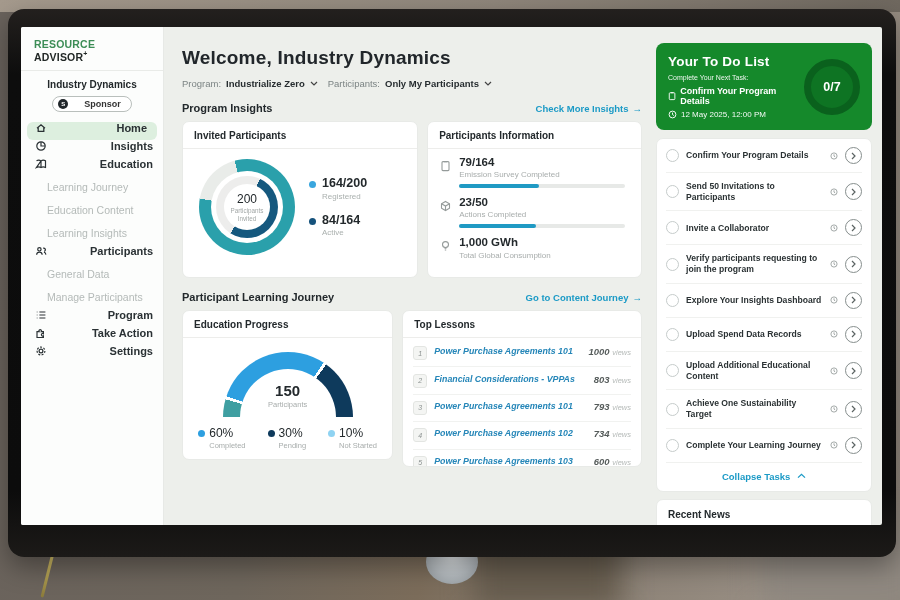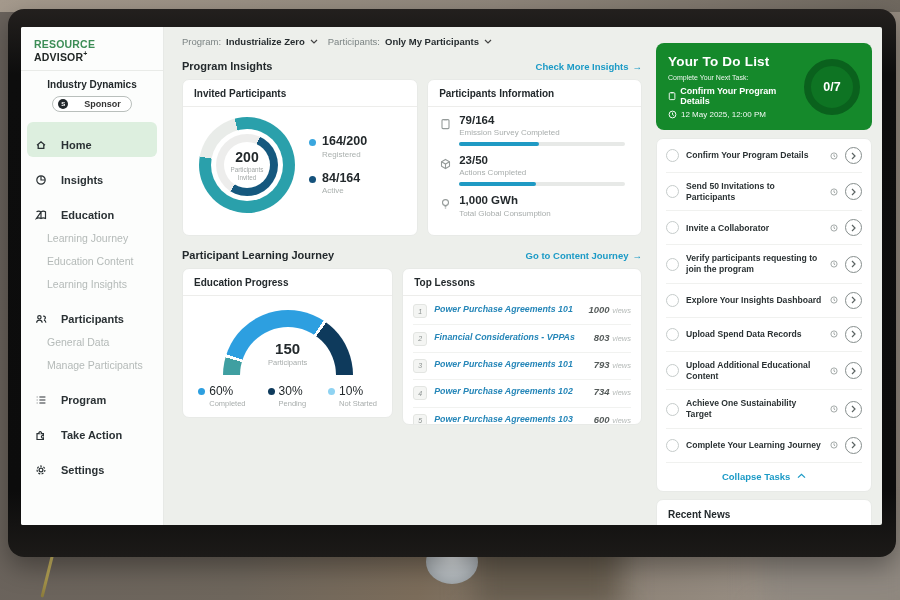--- a/index.html
+++ b/index.html
@@ -18,21 +18,21 @@
   
   .sidebar{width:143px;background:#fcfdfc;border-right:1px solid #e7e9e6;display:flex;flex-direction:column;box-sizing:border-box;padding:9px 0 0 0;flex:none;}
   .logo{padding:2px 12px 7px 13px;font-size:10.5px;font-weight:bold;letter-spacing:.2px;border-bottom:1px solid #e9ebe8;}
   .logo .g{color:#3c8d56;}
   .logo .d{color:#222826;}
   .logo sup{font-size:7px;}
   .org{margin-top:8px;text-align:center;font-size:10px;font-weight:bold;color:#22282a;}
   .sponsor{margin:6px auto 10px auto;display:flex;align-items:center;gap:16px;border:1px solid #b9bfbc;border-radius:10px;padding:2px 10px 2px 5px;width:max-content;background:#fff;font-size:9px;color:#333;font-weight:bold;}
   .sponsor .dot{width:10px;height:10px;border-radius:50%;background:#20262a;display:inline-flex;align-items:center;justify-content:center;color:#fff;font-size:6px;}
   .nav{display:flex;flex-direction:column;}
-  .nav-item{display:flex;align-items:center;gap:14px;padding:17px 10px 6px 14px;font-size:11px;font-weight:bold;color:#2a3134;cursor:pointer;}
+  .nav-item{display:flex;align-items:center;gap:7px;padding:0 10px 6px 14px;font-size:11px;font-weight:bold;color:#2a3134;cursor:pointer;justify-content:space-between;}
   .nav-item.active{background:#ddefdf;border-radius:6px;margin:0 6px;padding-left:8px;}
   .nav-item.sub{padding-left:26px;color:#b4bab8;font-weight:normal;font-size:10.5px;padding-top:5.5px;padding-bottom:5.5px;}
   .nav-item svg{flex:none;}
   
   .main{flex:1;padding:0 12px 0 18px;box-sizing:border-box;min-width:0;}
   .welcome{margin-top:20px;font-size:19px;font-weight:bold;color:#21262a;letter-spacing:.2px;}
   .selectors{display:flex;gap:10px;margin-top:9px;font-size:9.5px;color:#7c8484;align-items:center;}
   .select{display:flex;align-items:center;gap:5px;cursor:pointer;}
   .select b{color:#272d30;font-size:9.5px;}
   .sec-head{display:flex;align-items:center;justify-content:space-between;margin-top:13px;margin-bottom:7px;}
@@ -42,21 +42,21 @@
   .card{background:#fff;border:1px solid #e8eae7;border-radius:7px;box-sizing:border-box;overflow:hidden;}
   .card-title{padding:8px 11px 7px 11px;font-size:10px;font-weight:bold;color:#23292c;border-bottom:1px solid #ededeb;}
   
   .card-invited{width:244px;height:157px;}
   .invited-body{display:flex;align-items:center;gap:14px;padding:10px 8px 8px 16px;}
   .donut{width:96px;height:96px;border-radius:50%;background:conic-gradient(from -15deg,#2aa0ab 0 82%,#e9ece9 82% 100%);position:relative;flex:none;}
   .donut .hole{position:absolute;inset:12px;border-radius:50%;background:#fff;}
   .donut .inner{position:absolute;inset:17px;border-radius:50%;background:conic-gradient(from 25deg,#15587e 0 52%,#ededec 52% 100%);}
   .donut .inner-hole{position:absolute;inset:25px;border-radius:50%;background:#fff;}
   .donut .ctr{position:absolute;inset:0;display:flex;flex-direction:column;align-items:center;justify-content:center;text-align:center;}
-  .donut .ctr .v{font-size:14px;font-weight:bold;color:#23292c;}
+  .donut .ctr .v{font-size:12px;font-weight:normal;color:#23292c;}
   .donut .ctr .l{font-size:6.3px;color:#a3a8a7;width:44px;line-height:1.25;margin-top:1px;}
   .inv-legend{display:flex;flex-direction:column;gap:13px;}
   .leg-item{display:flex;gap:6px;align-items:flex-start;}
   .leg-dot{width:7px;height:7px;border-radius:50%;margin-top:4px;flex:none;}
   .leg-val{font-size:12.5px;font-weight:bold;color:#23292c;line-height:1.1;}
   .leg-lab{font-size:8px;color:#aab0ae;margin-top:1px;}
   
   .card-info{width:222px;height:157px;}
   .info-body{padding:7px 12px 0 12px;display:flex;flex-direction:column;gap:8px;}
   .info-row{display:flex;gap:8px;align-items:flex-start;}
@@ -193,20 +193,21 @@
             <svg width="12" height="12" viewBox="0 0 12 12" fill="none" stroke="#2a3134" stroke-width="1.2">
                 <circle cx="6" cy="6" r="1.9"></circle>
                 <circle cx="6" cy="6" r="3.9" stroke-dasharray="1.9 1.5"></circle>
               </svg>
             <span>Settings</span>
           </div>
         </nav>
       </aside>
 
       <main class="main">
+        <div class="welcome">Welcome, Industry Dynamics</div>
 
         <div class="selectors">
           <div class="select">
             <span>Program:</span>
             <b>Industrialize Zero</b>
             <svg width="8" height="5" viewBox="0 0 8 5" fill="none" stroke="#444" stroke-width="1.2">
                 <path d="M1 1l3 3 3-3"></path>
               </svg>
           </div>
           <div class="select">

